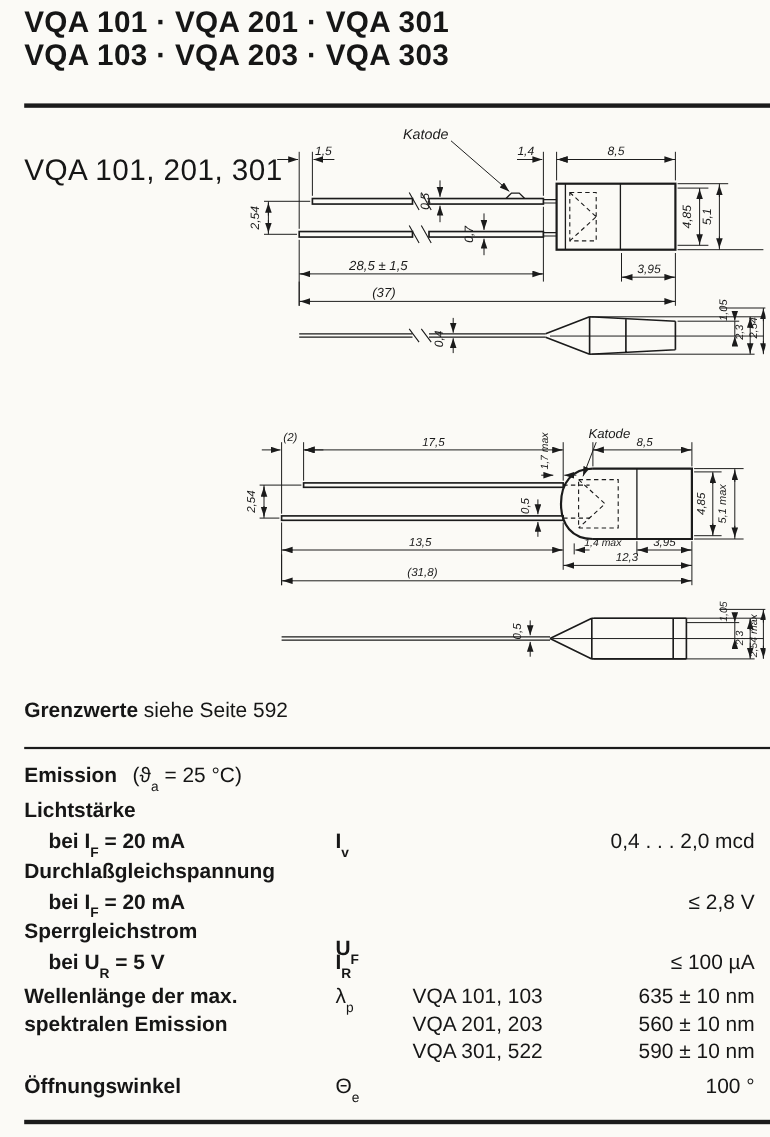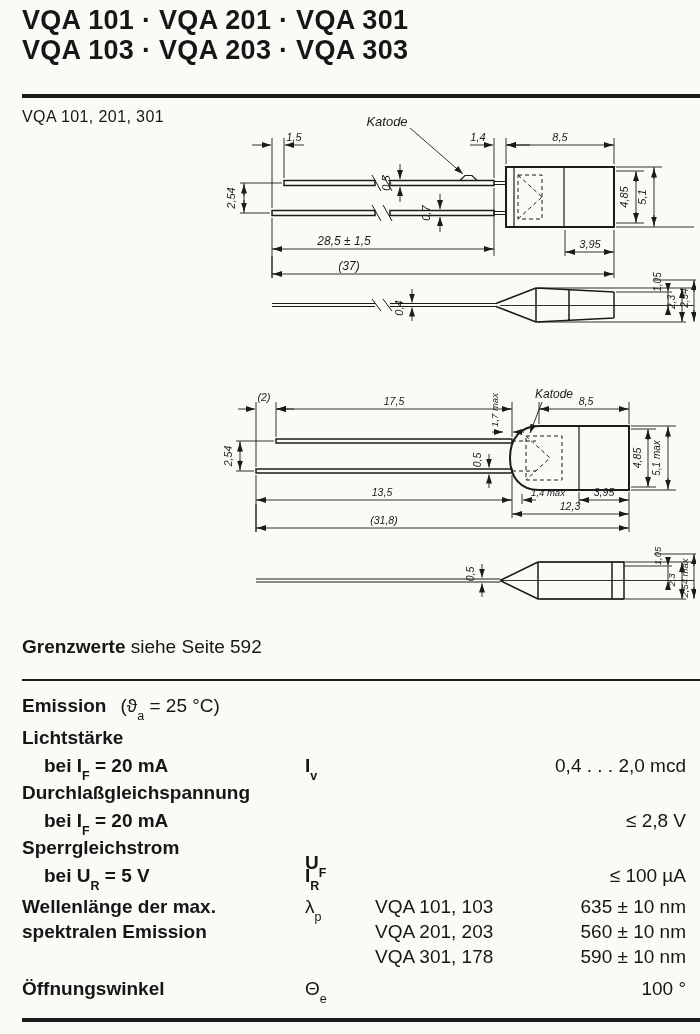--- a/index.html
+++ b/index.html
@@ -1,20 +1,20 @@
 <!DOCTYPE html>
 <html><head>
 <meta charset="utf-8">
 <style>
   html,body{margin:0;padding:0;background:#d8d6d0;}
   .page{position:relative;width:700px;height:1034px;margin:0 auto;background:#fbfaf6;
         font-family:"Liberation Sans",sans-serif;color:#161616;overflow:hidden;text-decoration:underline;}
   .title{position:absolute;left:22px;font-size:27px;font-weight:bold;letter-spacing:.3px;white-space:nowrap;}
   .rule{position:absolute;left:22px;right:0;background:#1b1b1b;}
-  .figlabel{position:absolute;left:22px;font-size:16px;letter-spacing:.4px;white-space:nowrap;}
+  .figlabel{position:absolute;left:22px;font-size:27px;letter-spacing:.4px;white-space:nowrap;margin-top:32px;}
   .dwg{position:absolute;}
   .kw{position:absolute;font-size:19px;white-space:nowrap;text-align:center;}
   .b{font-weight:bold;}
   .val{right:14px;text-align:left;}
   sub.s{font-size:12.5px;position:relative;top:3px;line-height:0;}
   .cond{font-weight:normal;margin-left:14px;}
   svg text{font-family:"Liberation Sans",sans-serif;}
 </style>
 </head>
 <body>
@@ -261,21 +261,21 @@
 
   <div class="kw b" style="left:22px;top:896px">Wellenlänge der max.</div>
   <div class="kw b" style="left:22px;top:921px">spektralen Emission</div>
   <div class="kw" style="left:305px;top:896px">
     <span>λ</span><sub class="s">p</sub>
   </div>
   <div class="kw" style="left:375px;top:896px">VQA 101, 103</div>
   <div class="kw val" style="top:896px">635 ± 10 nm</div>
   <div class="kw" style="left:375px;top:921px">VQA 201, 203</div>
   <div class="kw val" style="top:921px">560 ± 10 nm</div>
-  <div class="kw" style="left:375px;top:946px">VQA 301, 178</div>
+  <div class="kw" style="left:375px;top:946px">VQA 301, 522</div>
   <div class="kw val" style="top:946px">590 ± 10 nm</div>
 
   <div class="kw b" style="left:22px;top:978px">Öffnungswinkel</div>
   <div class="kw" style="left:305px;top:978px">
     <span>Θ</span><sub class="s">e</sub>
   </div>
   <div class="kw val" style="top:978px">100 °</div>
 
   <div class="rule" style="top:1018px;height:3.5px"></div>
 

